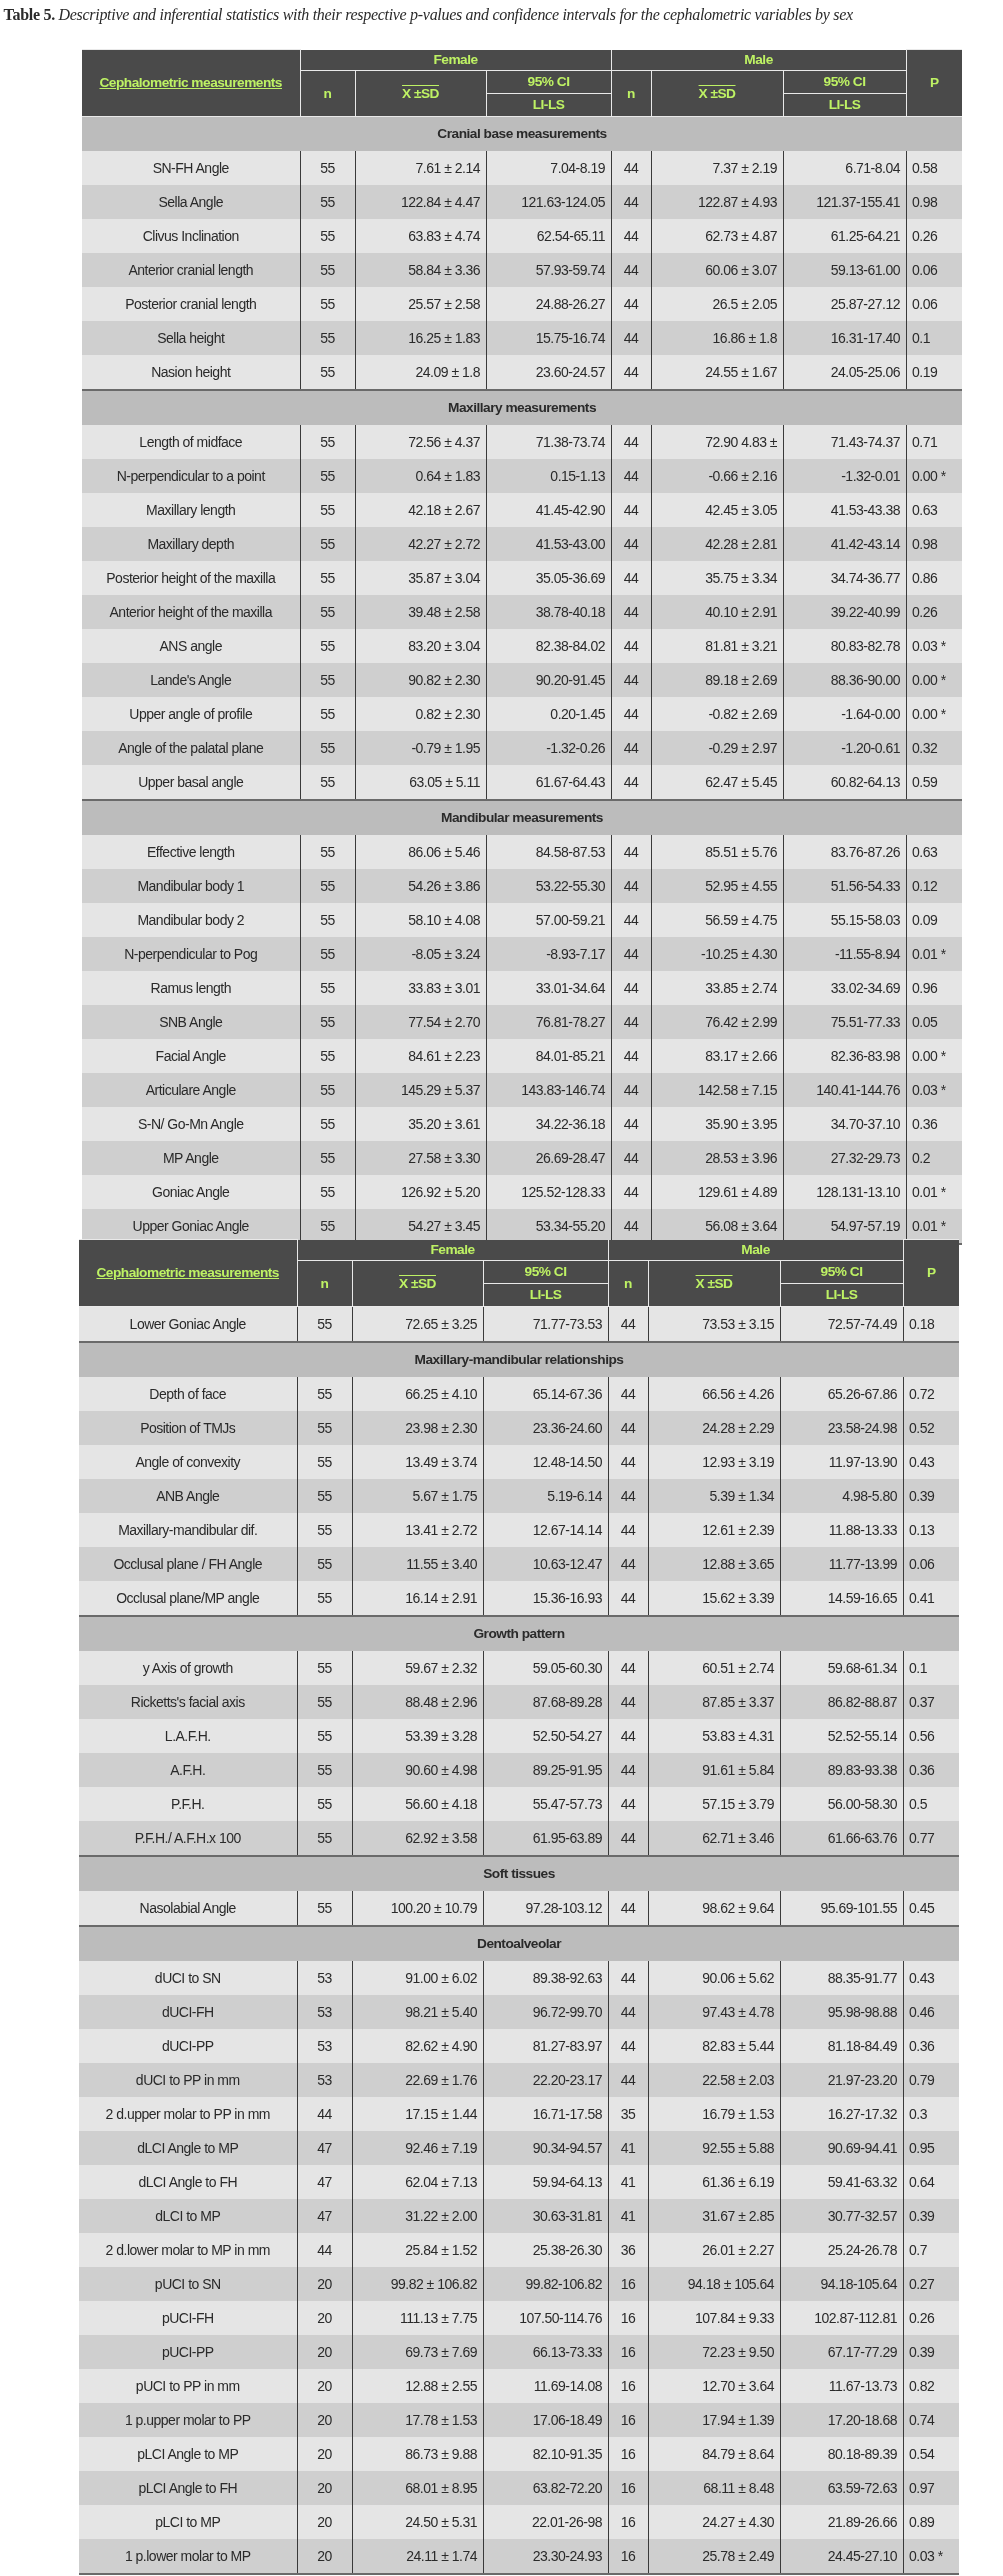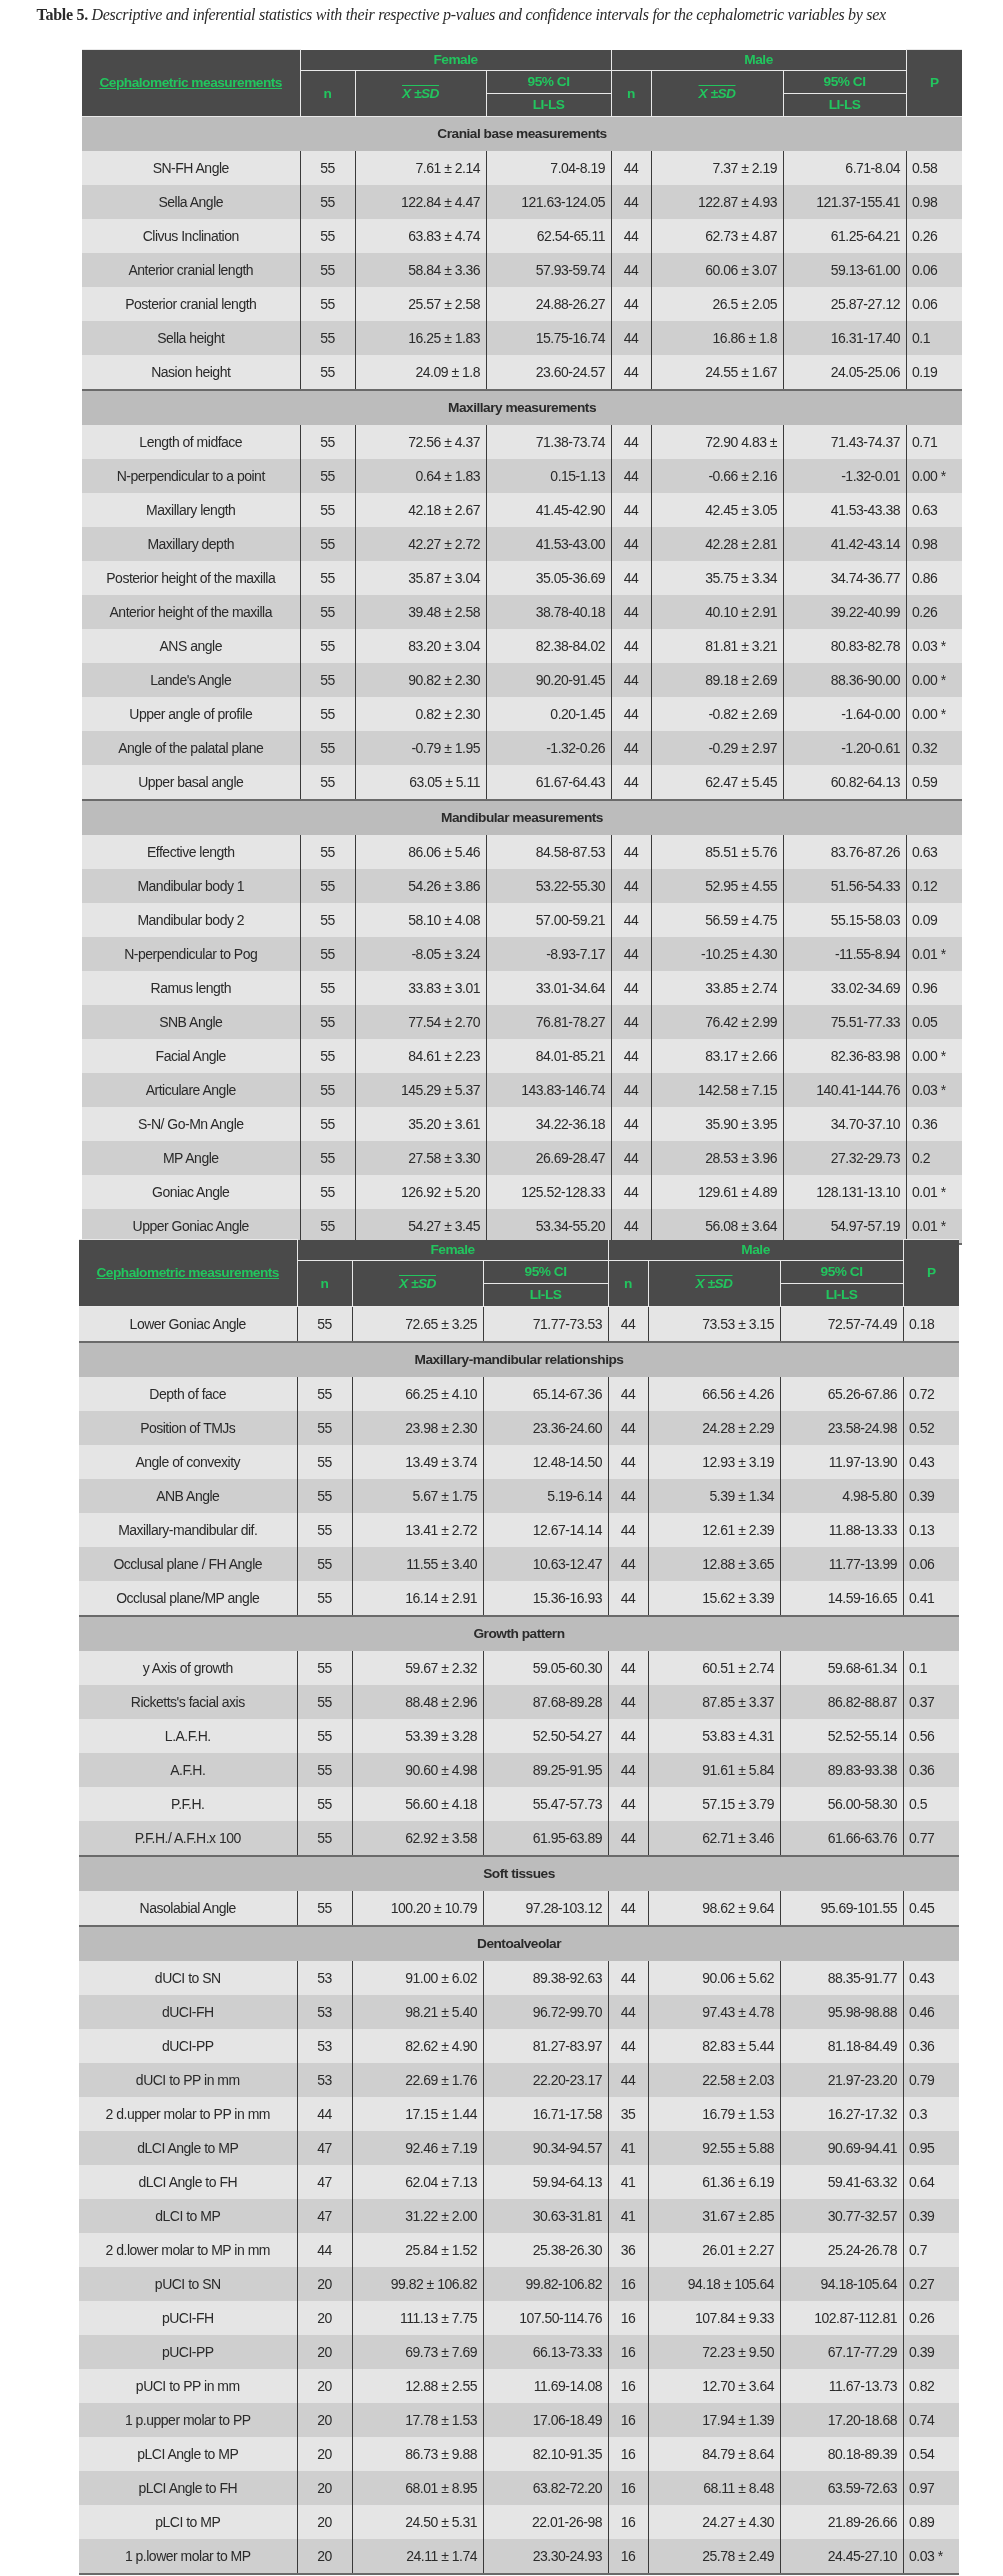--- a/index.html
+++ b/index.html
@@ -1,32 +1,32 @@
 <!DOCTYPE html>
 <html style="font-size:14.6px"><head>
 <meta charset="utf-8">
 <style>
   html, body { margin:0; padding:0; background:#ffffff; }
   body { width:1003px; height:2576px; position:relative; overflow:hidden;
          font-family:"Liberation Sans", sans-serif; color:#2a2a2a; }
   .caption { position:absolute; left:3.6px; top:5.5px; width:999px; font-size:16px;
              font-family:"Liberation Serif", serif; letter-spacing:-0.3px; white-space:nowrap; }
-  .caption b { font-weight:bold; font-style:normal;margin-left:33px; }
+  .caption b { font-weight:bold; font-style:normal; }
   .caption i { font-style:italic;margin-top:48px; }
   table { position:absolute; border-collapse:collapse; table-layout:fixed;
           font-family:"Liberation Sans", sans-serif; font-stretch:condensed; }
   col.c0{width:218px} col.c1{width:55px} col.c2{width:131px} col.c3{width:125px}
   col.c4{width:40px} col.c5{width:132px} col.c6{width:123px} col.c7{width:56px}
-  th { background:#4a4a4a; color:#22c55e; font-weight:bold; font-size:13.7px;
+  th { background:#4a4a4a; color:#bef264; font-weight:bold; font-size:13.7px;
        border:1.8px solid #e9e9e9; padding:0; text-align:center; letter-spacing:-0.5px; }
   th.group { height:20px; border-top:none; }
   th.sub { height:22px; }
   th.first { border-left:none;text-decoration:underline; }
   th.last { border-right:none; }
-  .xbar { text-decoration:overline;font-style:italic; }
+  .xbar { text-decoration:overline; }
   td { font-size:14px; height:34px; padding:0 3.6px; border-left:1.8px solid #3a3a3a;
        border-right:1.8px solid #3a3a3a; letter-spacing:-0.5px; white-space:nowrap; overflow:hidden; }
   td.name { text-align:center; border-left:none; }
   td.n { text-align:center; }
   td.num { text-align:right; padding-right:5.5px; }
   td.p { text-align:left; padding-left:5.5px; border-right:none; }
   tr.light td { background:#e5e5e5; }
   tr.dark td { background:#cfcfcf; }
   tr.section td { background:#bcbcbc; text-align:center; font-weight:bold; font-size:13.7px;
                   border-left:none; border-right:none; height:34px; border-top:2.7px solid #6a6a6a; }

